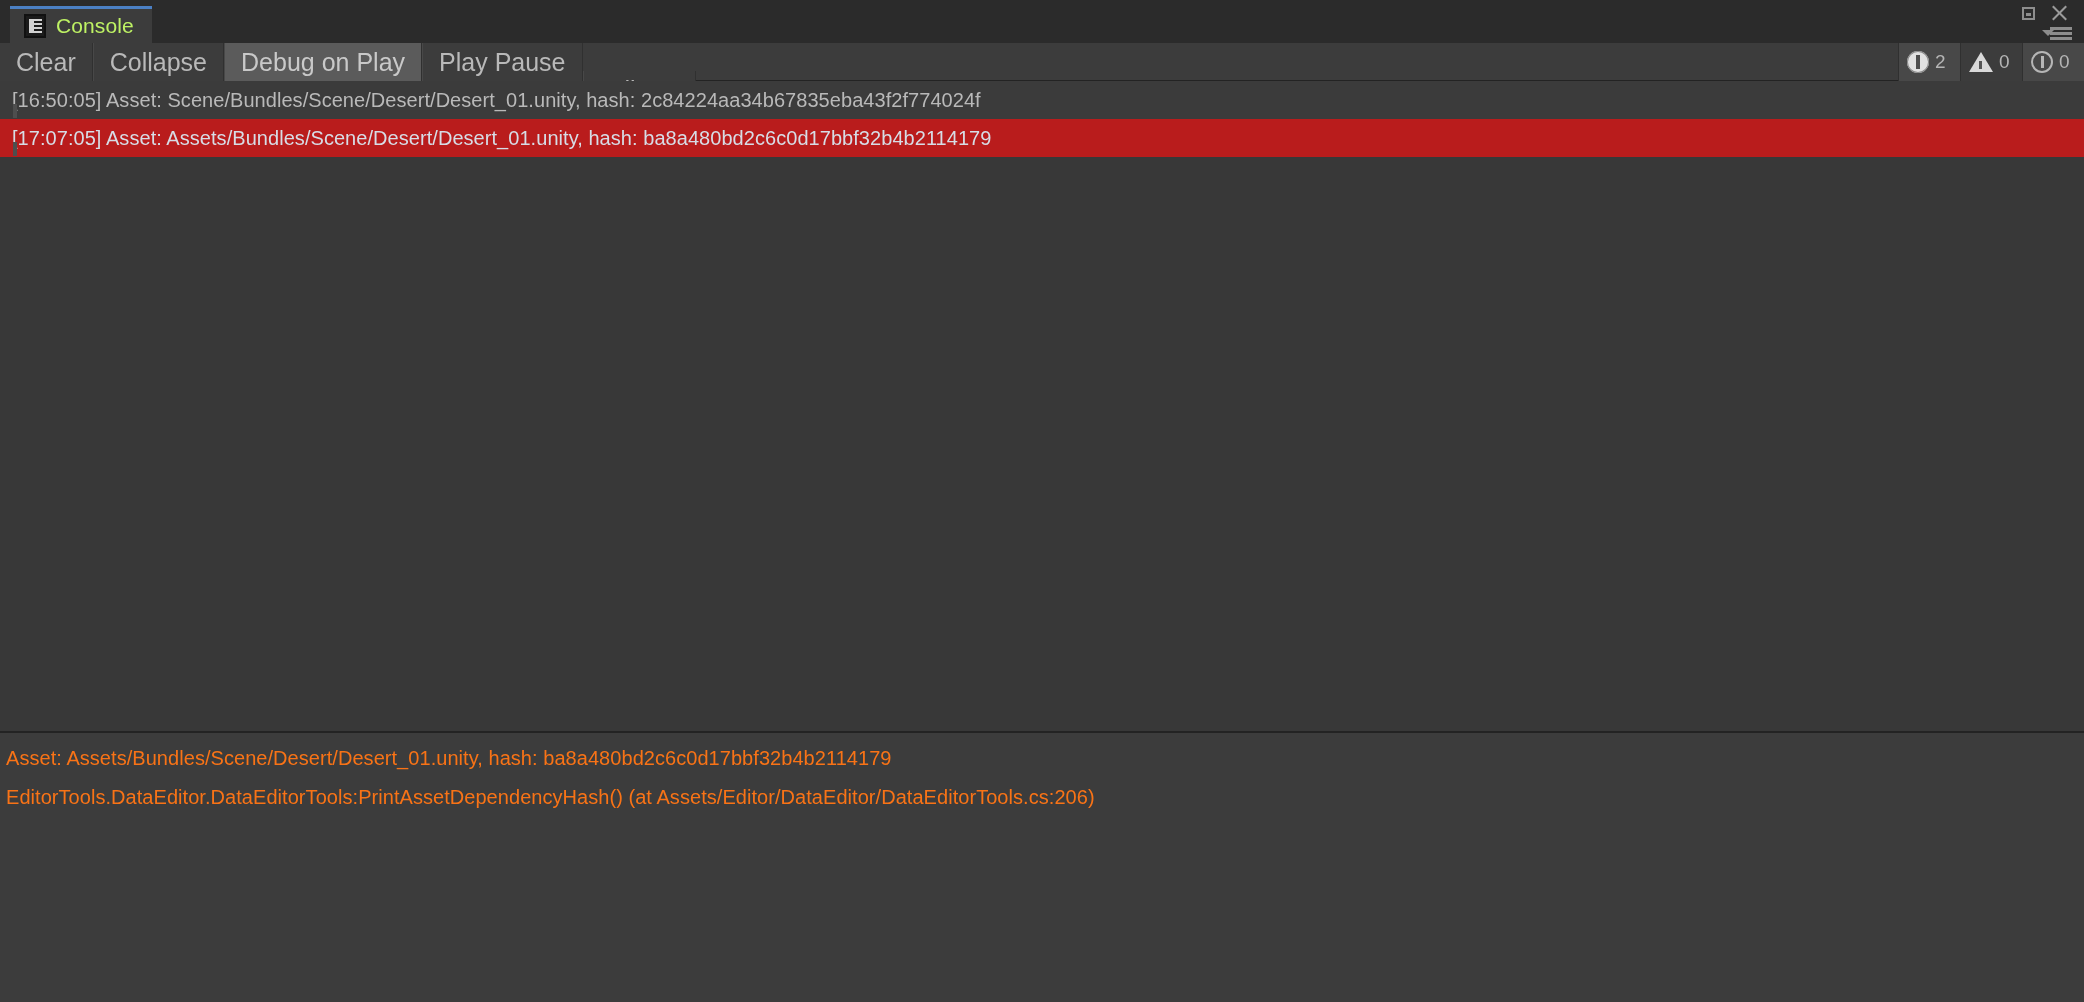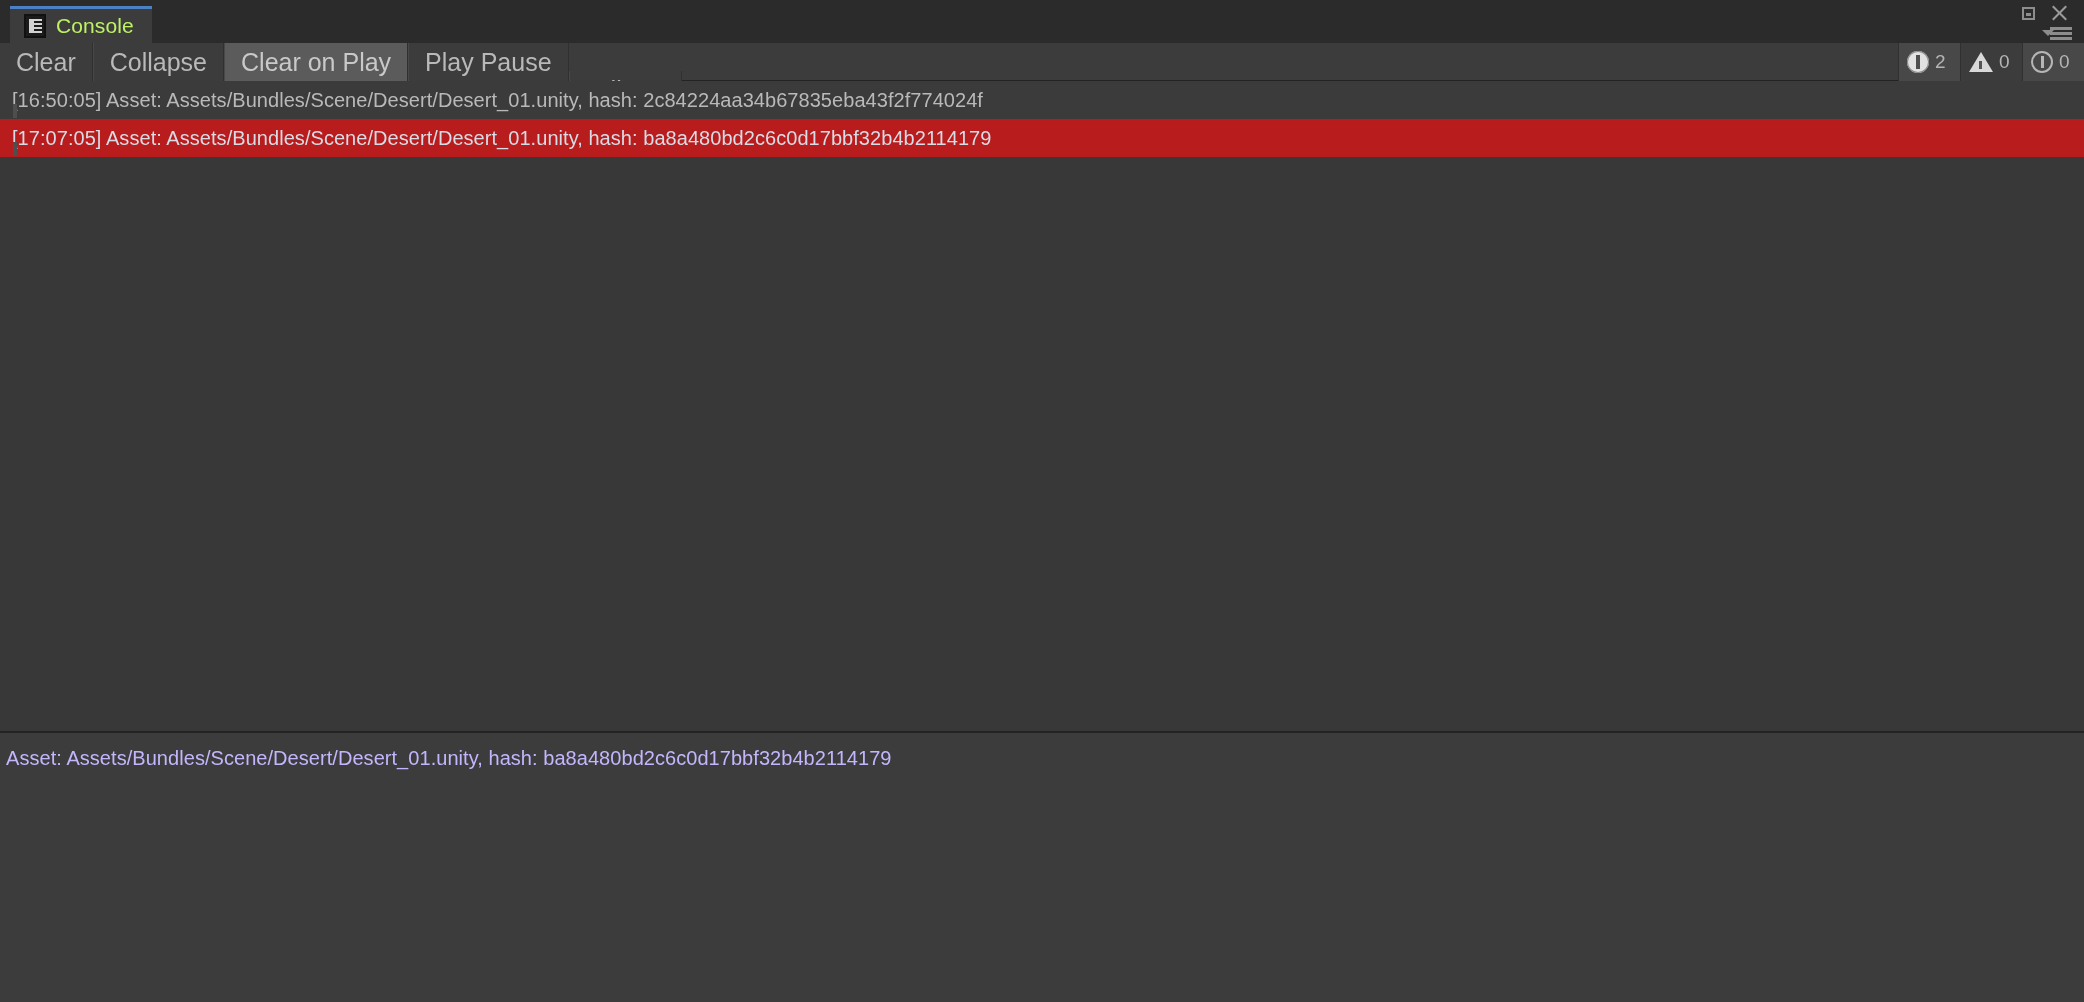--- a/index.html
+++ b/index.html
@@ -316,21 +316,21 @@
     left: 0; top: 733px;
     width: 2084px;
     height: 269px;
     background: #3c3c3c;
     padding: 6px 8px 0 6px;
     overflow: hidden;
   }
   .detail-line {
     font-size: 20px;
     line-height: 1.95;
-    color: #c4b5fd;
+    color: #f97316;
     white-space: pre;
     letter-spacing: 0.05px;
   }
 
   
   .bottombar {
     position: absolute;
     left: 0; bottom: 0;
     width: 2084px;
     height: 4px;
@@ -358,21 +358,21 @@
         <span class="bar b2"></span>
         <span class="bar b3"></span>
       </div>
     </div>
   </div>
 
   <div class="toolbar">
 
     <div class="tb-btn">Clear</div>
     <div class="tb-btn">Collapse</div>
-    <div class="tb-btn active">Clear on Play</div>
+    <div class="tb-btn active">Debug on Play</div>
     <div class="tb-btn">Play Pause</div>
 
     <div class="tb-btn dropdown">
       <span>Editor</span>
       <span class="caret"></span>
     </div>
 
     <div class="tb-spacer"></div>
 
     <div class="counters">
@@ -390,33 +390,34 @@
       </div>
     </div>
   </div>
 
   <div class="loglist">
 
     <div class="logrow odd">
       <span class="row-ico">
         <span class="ico-error"></span>
       </span>
-      <span class="row-text">[16:50:05] Asset: Assets/Bundles/Scene/Desert/Desert_01.unity, hash: 2c84224aa34b67835eba43f2f774024f</span>
+      <span class="row-text">[16:50:05] Asset: Scene/Bundles/Scene/Desert/Desert_01.unity, hash: 2c84224aa34b67835eba43f2f774024f</span>
     </div>
 
     <div class="logrow selected">
       <span class="row-ico">
         <span class="ico-error"></span>
       </span>
       <span class="row-text">[17:07:05] Asset: Assets/Bundles/Scene/Desert/Desert_01.unity, hash: ba8a480bd2c6c0d17bbf32b4b2114179</span>
     </div>
 
   </div>
 
   <div class="splitter"></div>
 
   <div class="detail">
     <div class="detail-line">Asset: Assets/Bundles/Scene/Desert/Desert_01.unity, hash: ba8a480bd2c6c0d17bbf32b4b2114179</div>
+    <div class="detail-line">EditorTools.DataEditor.DataEditorTools:PrintAssetDependencyHash() (at Assets/Editor/DataEditor/DataEditorTools.cs:206)</div>
   </div>
 
   <div class="bottombar"></div>
 
 </div>
 
 </body></html>

